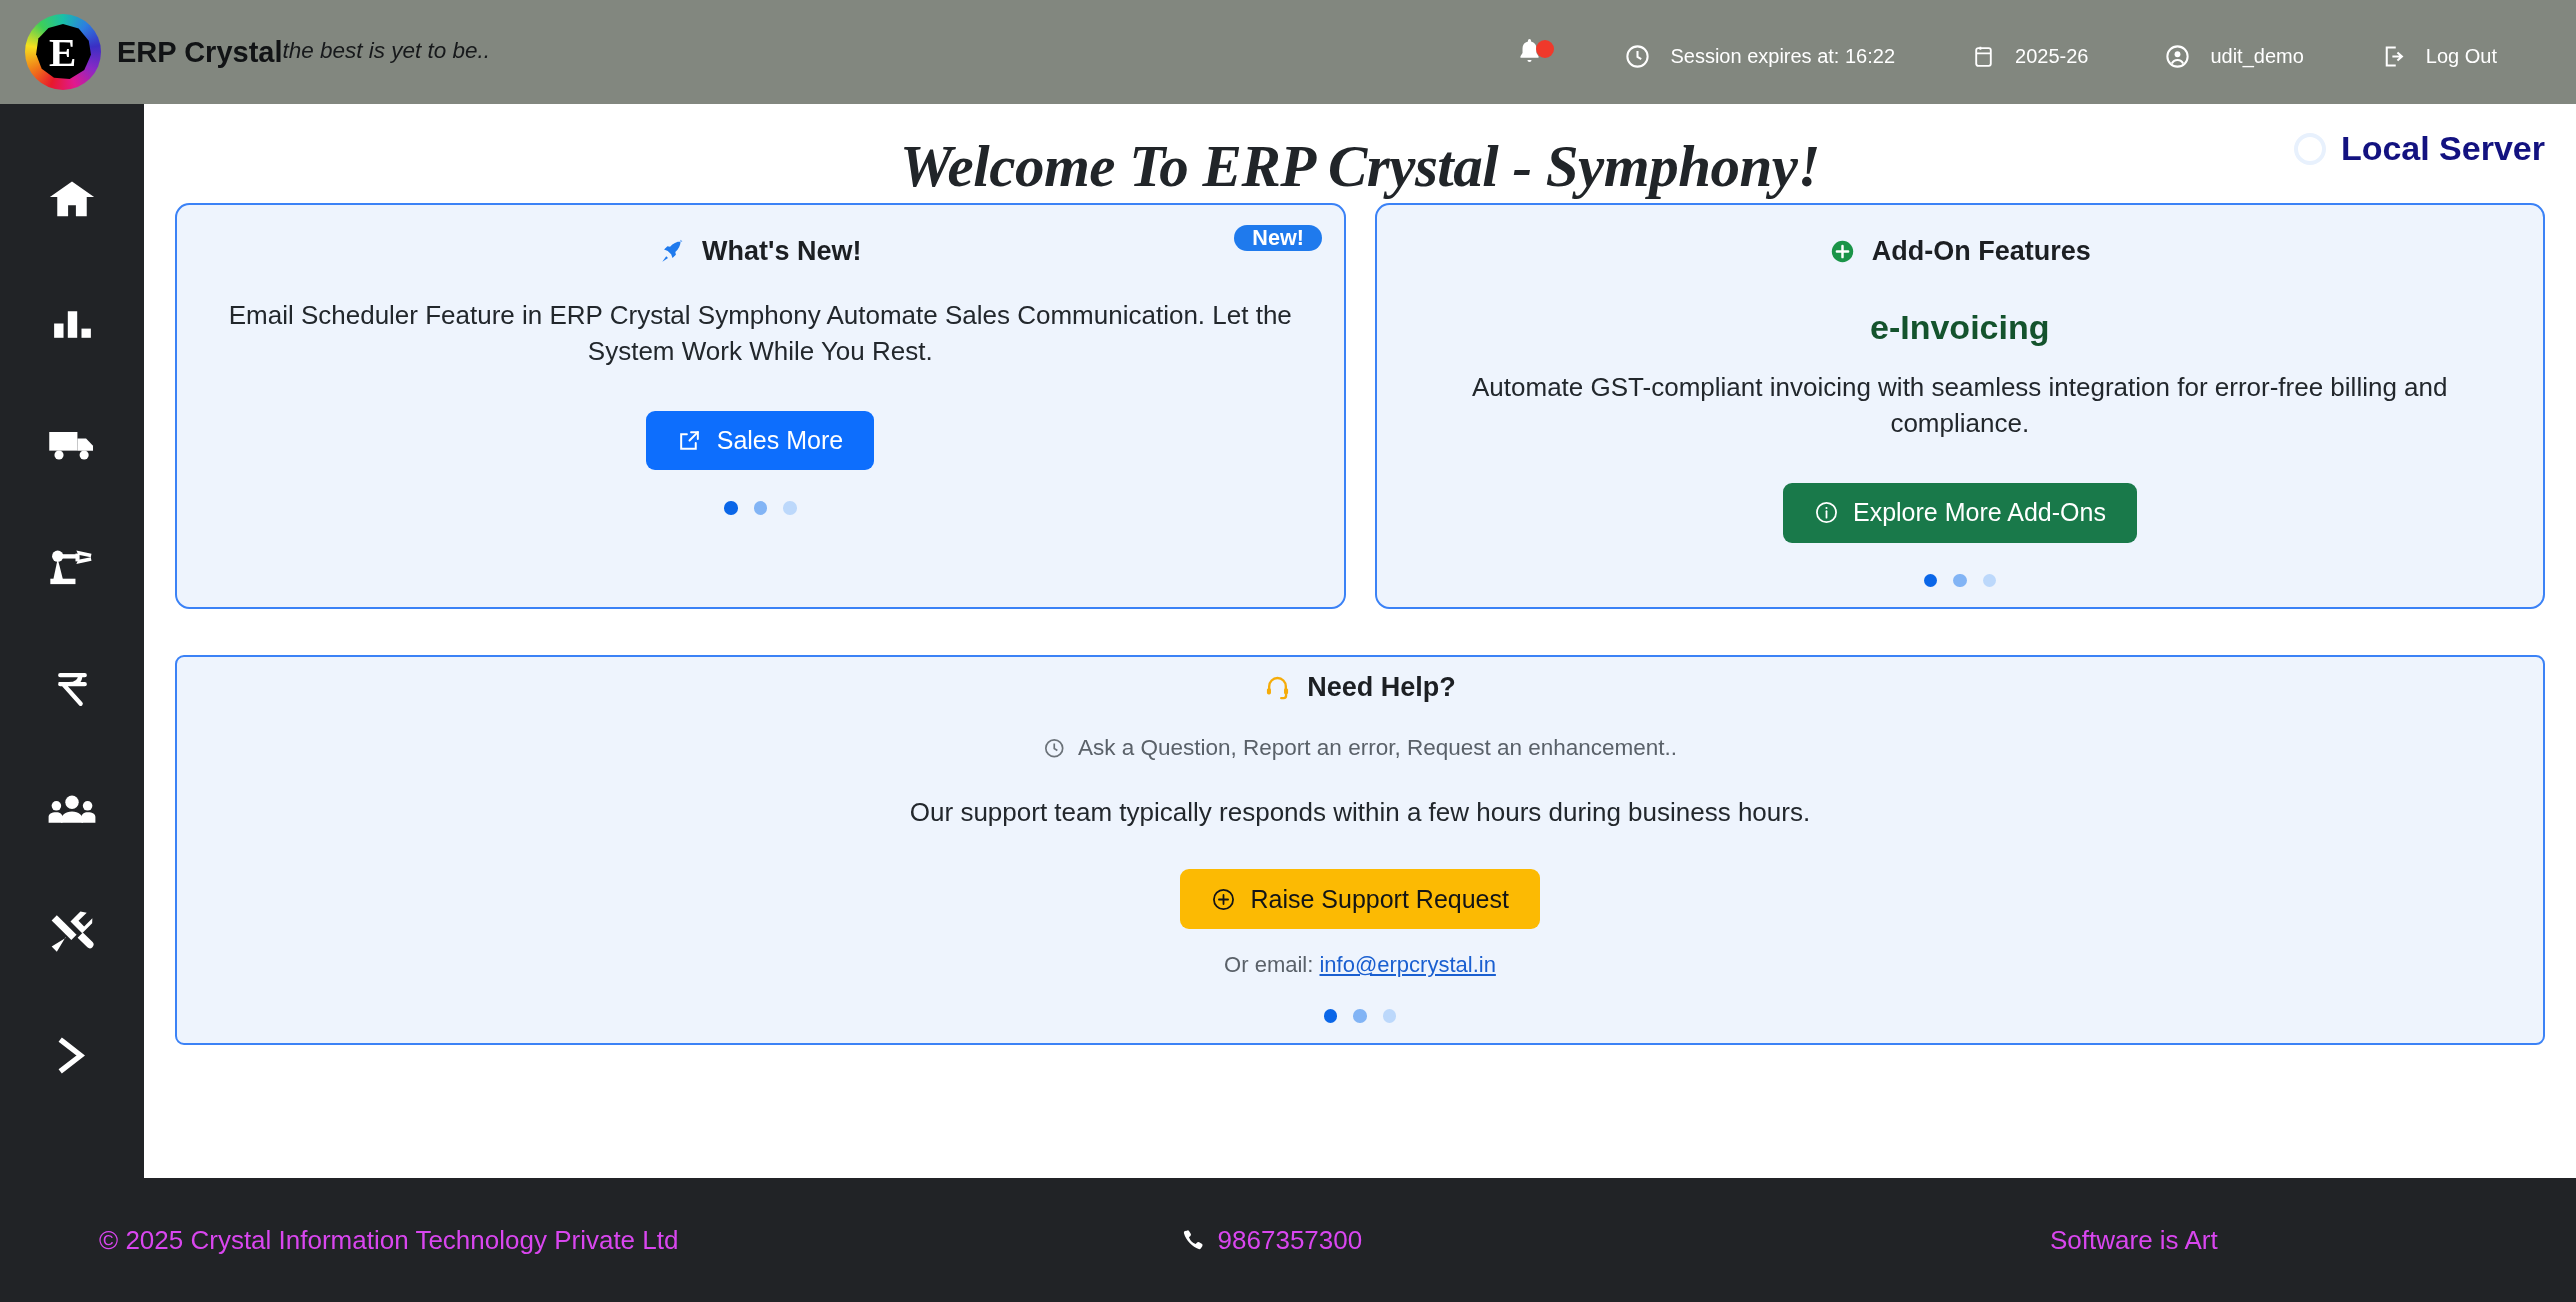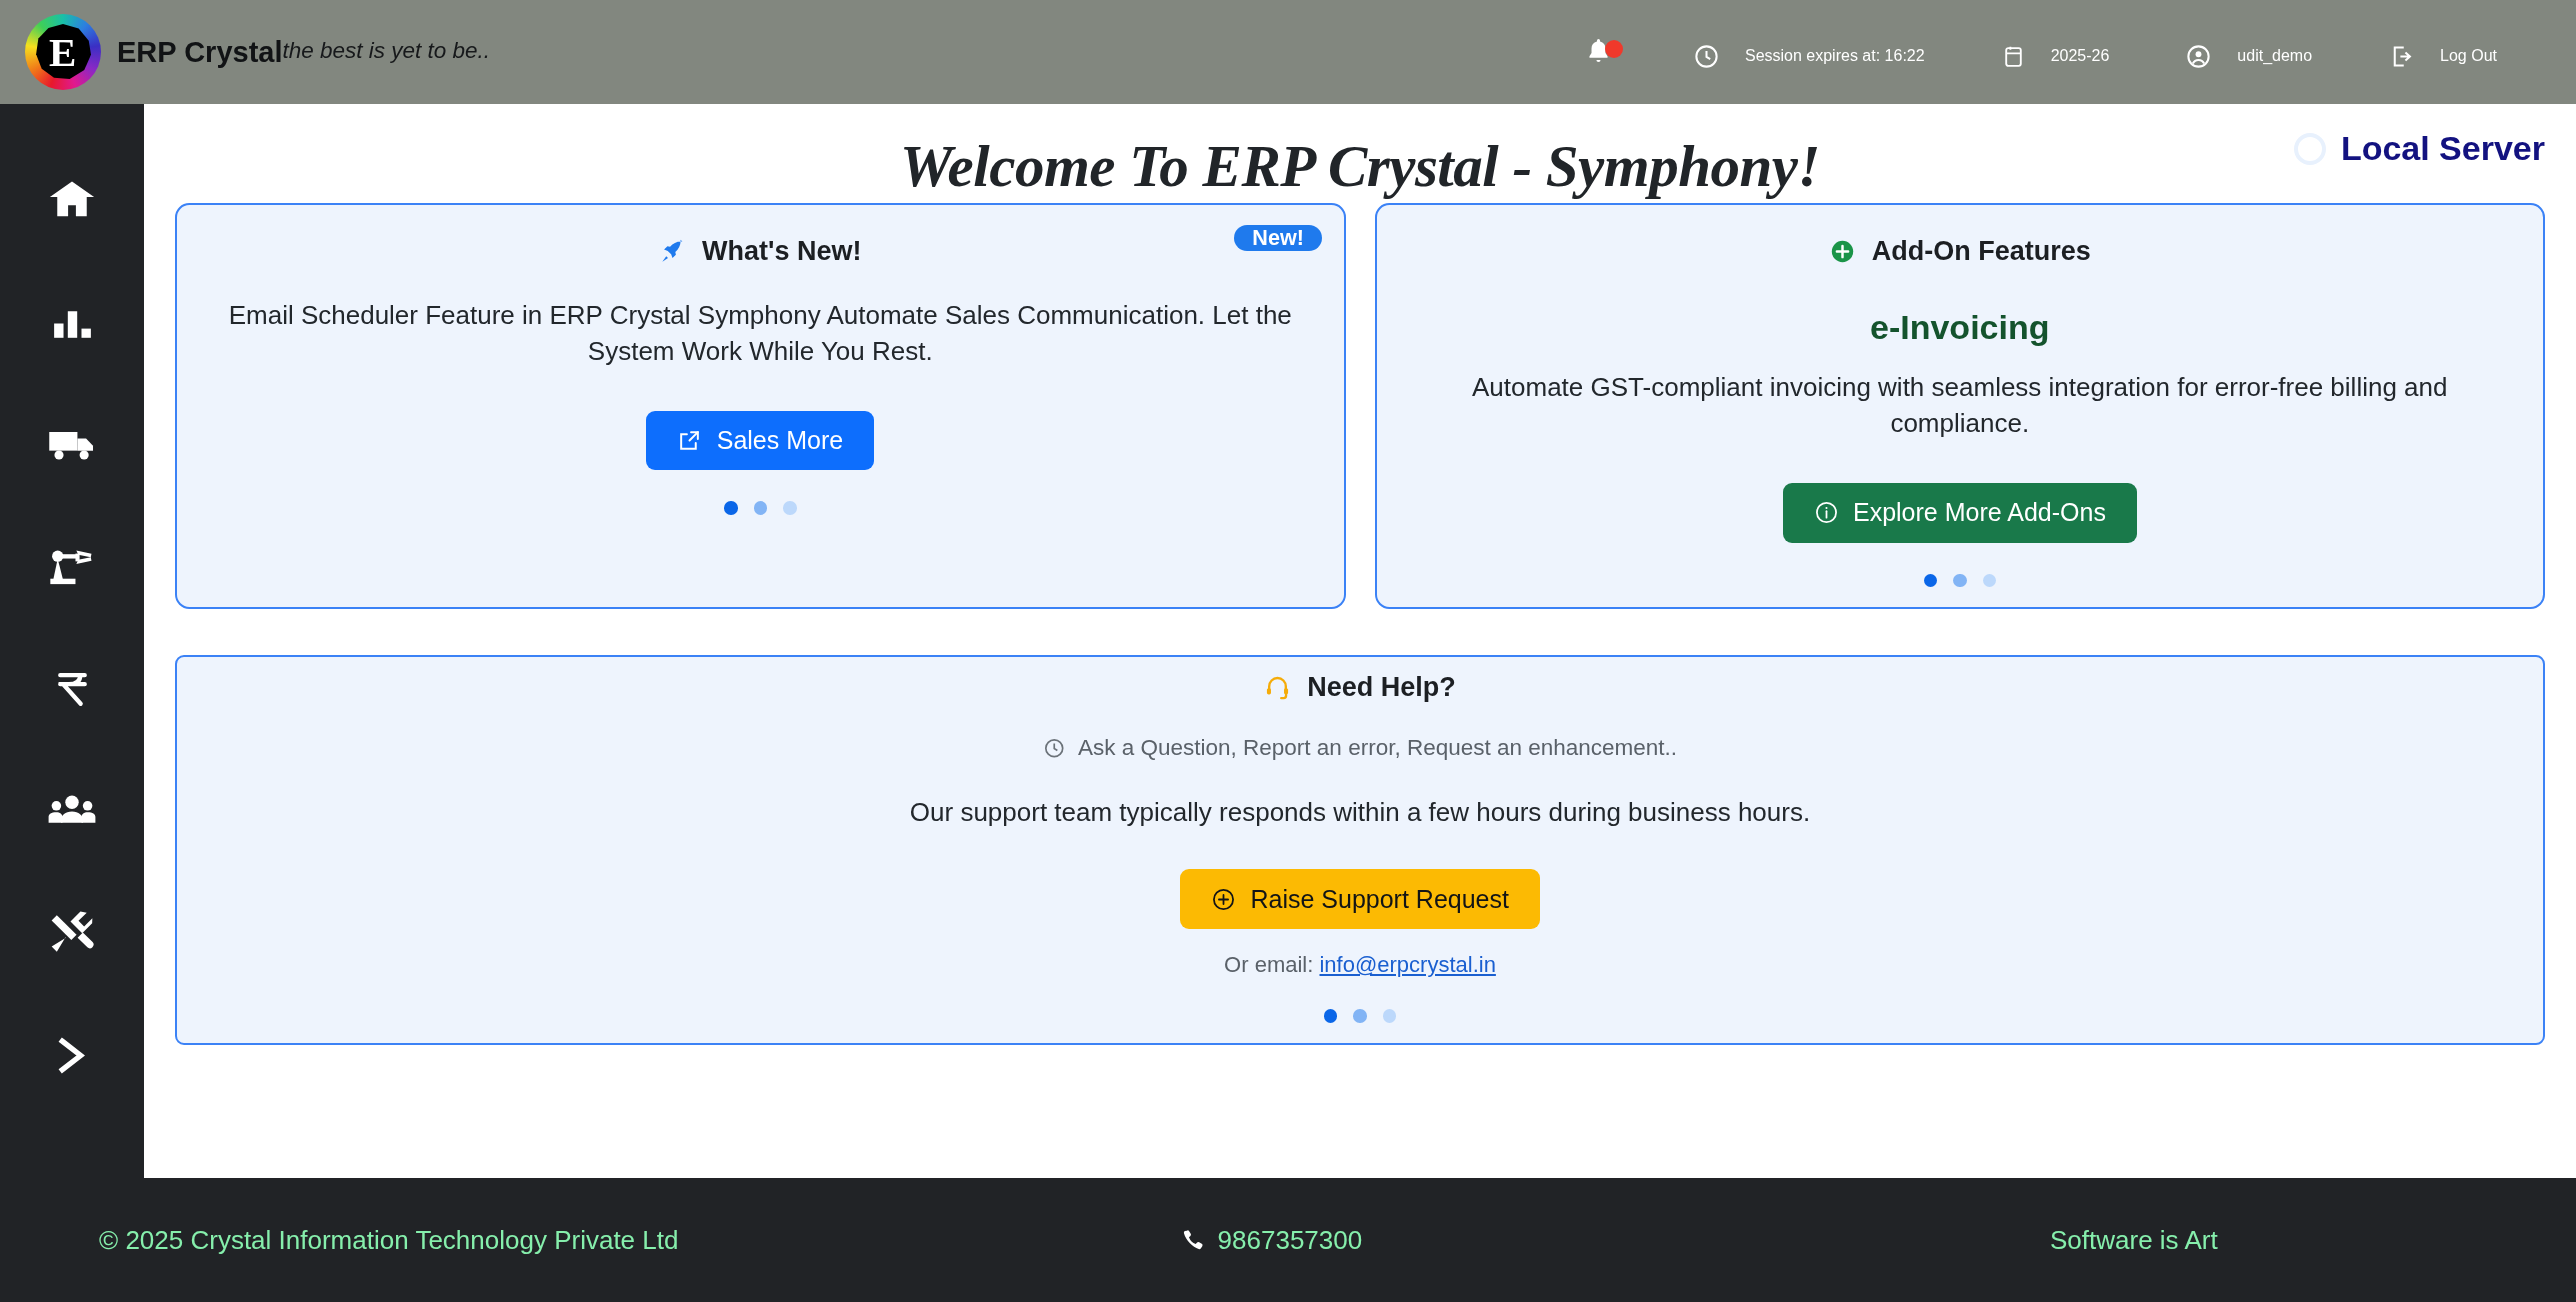--- a/index.html
+++ b/index.html
@@ -36,22 +36,22 @@
     position: relative; z-index: 2; color: #ffffff;
     font: 700 41px/1 "Liberation Serif", serif; letter-spacing: -2.7px;
     margin-left: -3.6px;
   }
   .brand-text { display: flex; justify-content: center; line-height: 1.05; }
   .brand-title { font-size: 29px; font-weight: 700; color: #111315; }
   .brand-tag { font-size: 22.5px; font-style: italic; color: #17191b; margin-top: 1.8px; }
 
   .header-tools { display: flex; align-items: center; gap: 0; margin-left: auto; padding-right: 41px; }
   .hdr-item {
-    display: flex; align-items: center; gap: 25px;
-    color: #ffffff; font-size: 16px; white-space: nowrap;
+    display: flex; align-items: center; gap: 19px;
+    color: #ffffff; font-size: 20px; white-space: nowrap;
     padding: 0 38px;
     margin-top: 8px;
   }
   .hdr-item svg { flex: none; }
   .bell-wrap { position: relative; padding: 0 41px 0 18px; display: flex; align-items: center; }
   .bell-dot {
     position: absolute; width: 18px; height: 18px; border-radius: 50%;
     background: #f0392b; top: 5.4px; right: 32px;
   }
 
@@ -145,21 +145,21 @@
     text-align: center; font-size: 26px; color: #22272c; margin-top: 36px;
   }
   .email-line {
     text-align: center; font-size: 22px; color: #5a6169; margin-top: 23.4px;
   }
   .email-link { color: #1a5fd0; text-decoration: underline; cursor: pointer; }
 
   
   .footer {
     position: absolute; left: 0; bottom: 0; width: 2576px; height: 124px;
-    background: #212326; color: #86efac;
+    background: #212326; color: #d946ef;
     display: flex; align-items: center;
   }
   .foot-left { position: absolute; left: 99px; font-size: 26px; }
   .foot-mid {
     position: absolute; left: 1180px; display: flex; align-items: center; gap: 12.6px; font-size: 26px;
   }
   .foot-right { position: absolute; left: 2050px; font-size: 26px; }
 </style>
 </head>
 <body>

